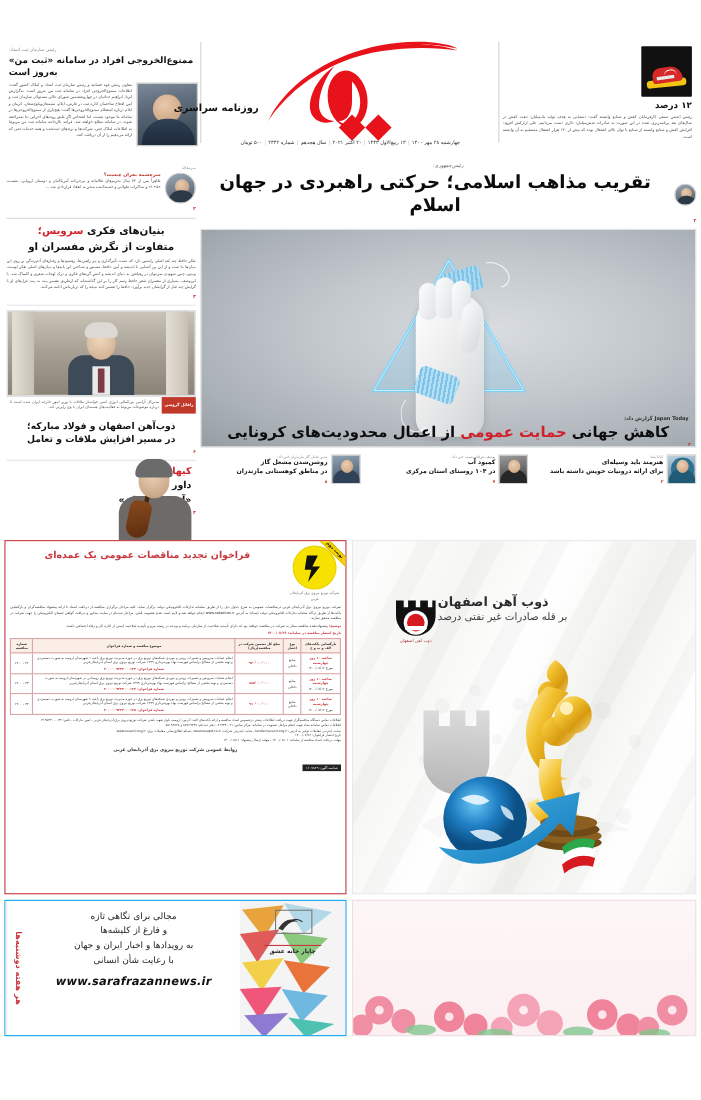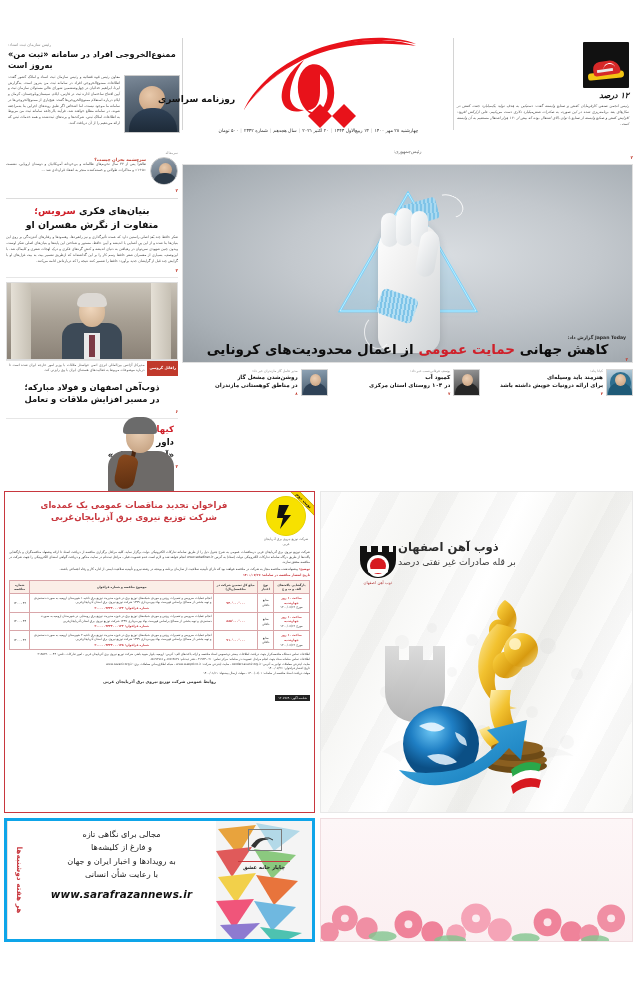--- a/index.html
+++ b/index.html
@@ -41,21 +41,21 @@
   .logo-svg { display:block; margin:0 auto; }
   .logo-sub { font-size:9px; font-weight:bold; color:#111; position:absolute; left:158px; top:64px; }
   .dateline {
     position:absolute; left:0; right:0; top:128px; text-align:center;
     font-size:4.6px; color:#2a2a2a; letter-spacing:.1px;
   }
   .dateline span { padding:0 2px; }
   .dateline i { color:#bbb; font-style:normal; }
 
   
-  .top-right { position:absolute; right:8px; top:42px; width:172px;font-style:italic; }
+  .top-right { position:absolute; right:8px; top:42px; width:172px; }
   .tr-shoe {
     width:46px; height:46px; margin:0 0 3px auto; background:#111; position:relative; overflow:hidden;
     border-radius:1px;
   }
   .tr-shoe .sole { position:absolute; left:5px; bottom:9px; width:36px; height:7px; background:#f2c513; border-radius:3px; transform:rotate(-6deg); }
   .tr-shoe .upper { position:absolute; left:10px; bottom:13px; width:27px; height:14px; background:#d62828; border-radius:7px 11px 3px 3px; transform:rotate(-8deg); }
   .tr-shoe .stripe { position:absolute; left:14px; bottom:16px; width:16px; height:3px; background:#e8e8e8; transform:rotate(-8deg); }
   .tr-shoe .lace { position:absolute; left:20px; bottom:19px; width:12px; height:6px; border-top:1.5px solid #fff; border-radius:6px 6px 0 0; transform:rotate(-10deg); }
   .tr-head { font-size:8px; font-weight:bold; color:#111; text-align:right; margin:2px 0 3px; }
   .tr-text { font-size:3.6px; line-height:1.68; color:#4a4a4a; text-align:justify; }
@@ -250,21 +250,21 @@
   .tender-foot { font-size:2.95px; line-height:1.62; color:#333; margin-top:2px; text-align:justify; }
   .tender-foot .ln { display:block; }
   .tender-sign { font-size:4.2px; font-weight:bold; color:#333; text-align:center; margin-top:3px; }
   .tender-badge { display:inline-block; background:#222; color:#fff; font-size:3px; padding:1px 3px; margin-top:2px; }
 
   
   .bottom-row { display:flex; gap:5px; padding:5px 4px 6px; }
   .bot-left { flex:0 0 313px; height:124px; position:relative; overflow:hidden;
      background:linear-gradient(180deg,#fdf6f7,#fbeff1); border:1px solid #f0dde0; }
   .flowers { position:absolute; inset:0; }
-  .bot-right { flex:1; height:124px; border:3px solid #0ea5e9; background:#fff; display:flex; position:relative; overflow:hidden; }
+  .bot-right { flex:1; height:124px; border:1px solid #0ea5e9; background:#fff; display:flex; position:relative; overflow:hidden; }
   .sz-side { flex:0 0 22px; background:#fff; border-left:1px solid #e4e4e4; position:relative; }
   .sz-vert {
     position:absolute; left:50%; top:50%; transform:translate(-50%,-50%) rotate(90deg);
     white-space:nowrap; font-size:7.4px; font-weight:bold; color:#c8373e;
   }
   .sz-mid { flex:1; padding:7px 6px 4px 4px; text-align:center; }
   .sz-l { font-size:8.2px; color:#1d1d1d; line-height:1.64; font-weight:500; }
   .sz-url { font-size:10.4px; font-weight:bold; font-style:italic; color:#111; margin-top:6px; letter-spacing:.2px; }
   .sz-img { flex:0 0 96px; position:relative; overflow:hidden; background:#f2f2f2; }
   .sz-logo { position:absolute; left:50%; margin-left:-16px; top:8px; width:34px; height:22px; border:1px solid #7a7a7a; }
@@ -383,20 +383,24 @@
           <span class="red">کیهان کلهر؛</span><br>
           <span>داور جایزه</span><br>
           <span>«آینه‌دار دوران»</span>
         </div>
         <div class="pagenum" style="width:104px">۳</div>
       </div>
     </div>
 
     <div class="main-col">
       <div class="main-kicker">رئیس‌جمهوری:</div>
+      <div class="main-head-row">
+        <div class="main-avatar"></div>
+        <div class="main-head">تقریب مذاهب اسلامی؛ حرکتی راهبردی در جهان اسلام</div>
+      </div>
       <div class="main-pg">۲</div>
 
       <div class="hero">
         <div class="tri"></div>
         <svg class="tri-line" viewBox="0 0 140 122">
           <polygon points="70,2 138,120 2,120" fill="none" stroke="#6fd4ff" stroke-width="2.4" opacity="0.95"></polygon>
           <polygon points="70,2 138,120 2,120" fill="none" stroke="#ffffff" stroke-width="0.7" opacity="0.8"></polygon>
         </svg>
         <div class="mask1"></div>
         <div class="strap"></div>
@@ -562,21 +566,20 @@
               <svg class="bolt" viewBox="0 0 22 28">
                 <path d="M4 2 L14 2 L9 12 L16 12 L5 26 L8 15 L2 15 Z" fill="#111"></path>
                 <path d="M16 4 q3 6 0 12 q3 -6 0 -12z" fill="#111"></path>
                 <path d="M19 6 q3 5 0 10 q3 -5 0 -10z" fill="#111"></path>
               </svg>
             </div>
             <div class="cap">شرکت توزیع نیروی برق آذربایجان غربی</div>
           </div>
           <div class="tender-titles">
             <div class="tender-t1">فراخوان تجدید مناقصات عمومی یک عمده‌ای</div>
-            <div class="tender-t2">شرکت توزیع نیروی برق آذربایجان‌غربی</div>
           </div>
         </div>
 
         <div class="tender-p">شرکت توزیع نیروی برق آذربایجان غربی درمناقصات عمومی به شرح جدول ذیل را از طریق سامانه تدارکات الکترونیکی دولت برگزار نماید. کلیه مراحل برگزاری مناقصه از دریافت اسناد تا ارائه پیشنهاد مناقصه‌گران و بازگشایی پاکت‌ها از طریق درگاه سامانه تدارکات الکترونیکی دولت (ستاد) به آدرس www.setadiran.ir انجام خواهد شد و لازم است عدم عضویت قبلی، مراحل ثبت‌نام در سایت مذکور و دریافت گواهی امضای الکترونیکی را جهت شرکت در مناقصه محقق سازند.</div>
         <div class="tender-note">
           <b>توضیح:</b>
           <span>پیشنهاددهنده مناقصه مجاز به شرکت در مناقصه خواهند بود که دارای تأییدیه صلاحیت از سازمان برنامه و بودجه در رشته نیرو و تأییدیه صلاحیت ایمنی از اداره کار و رفاه اجتماعی باشند.</span>
         </div>
         <div class="tender-red">تاریخ انتشار مناقصه در سامانه: ۱۴۰۰/۰۷/۲۶</div>
 

